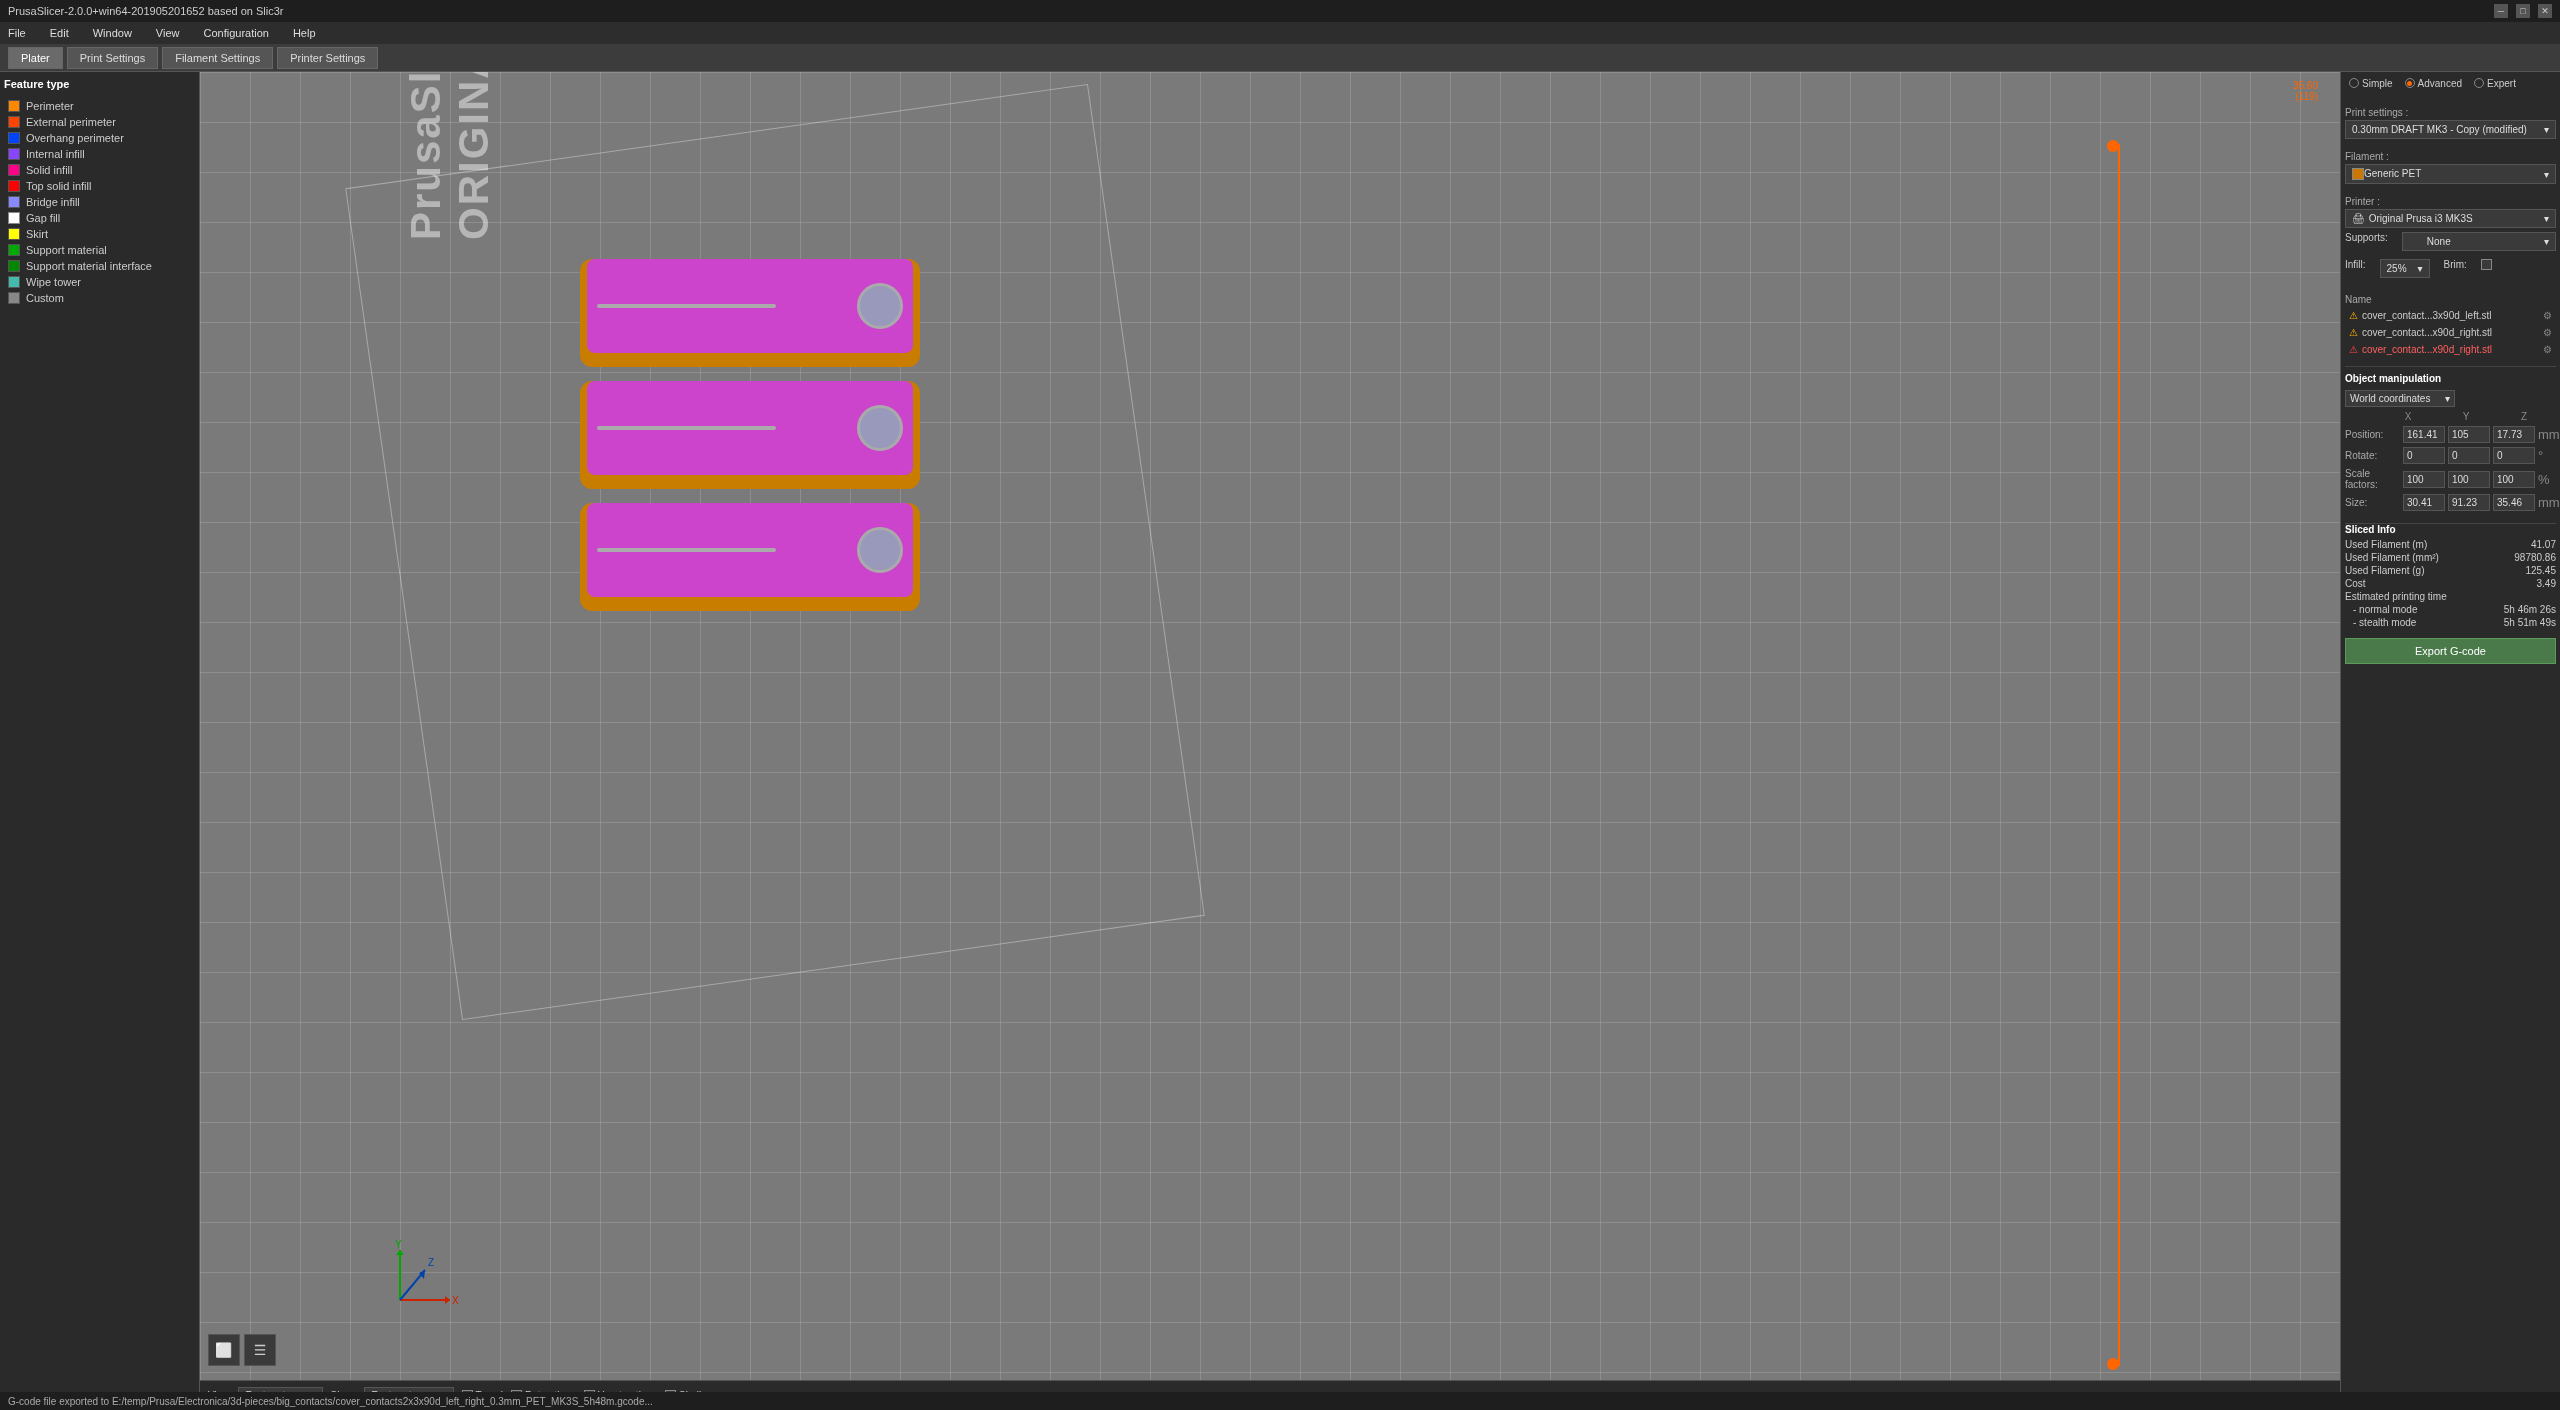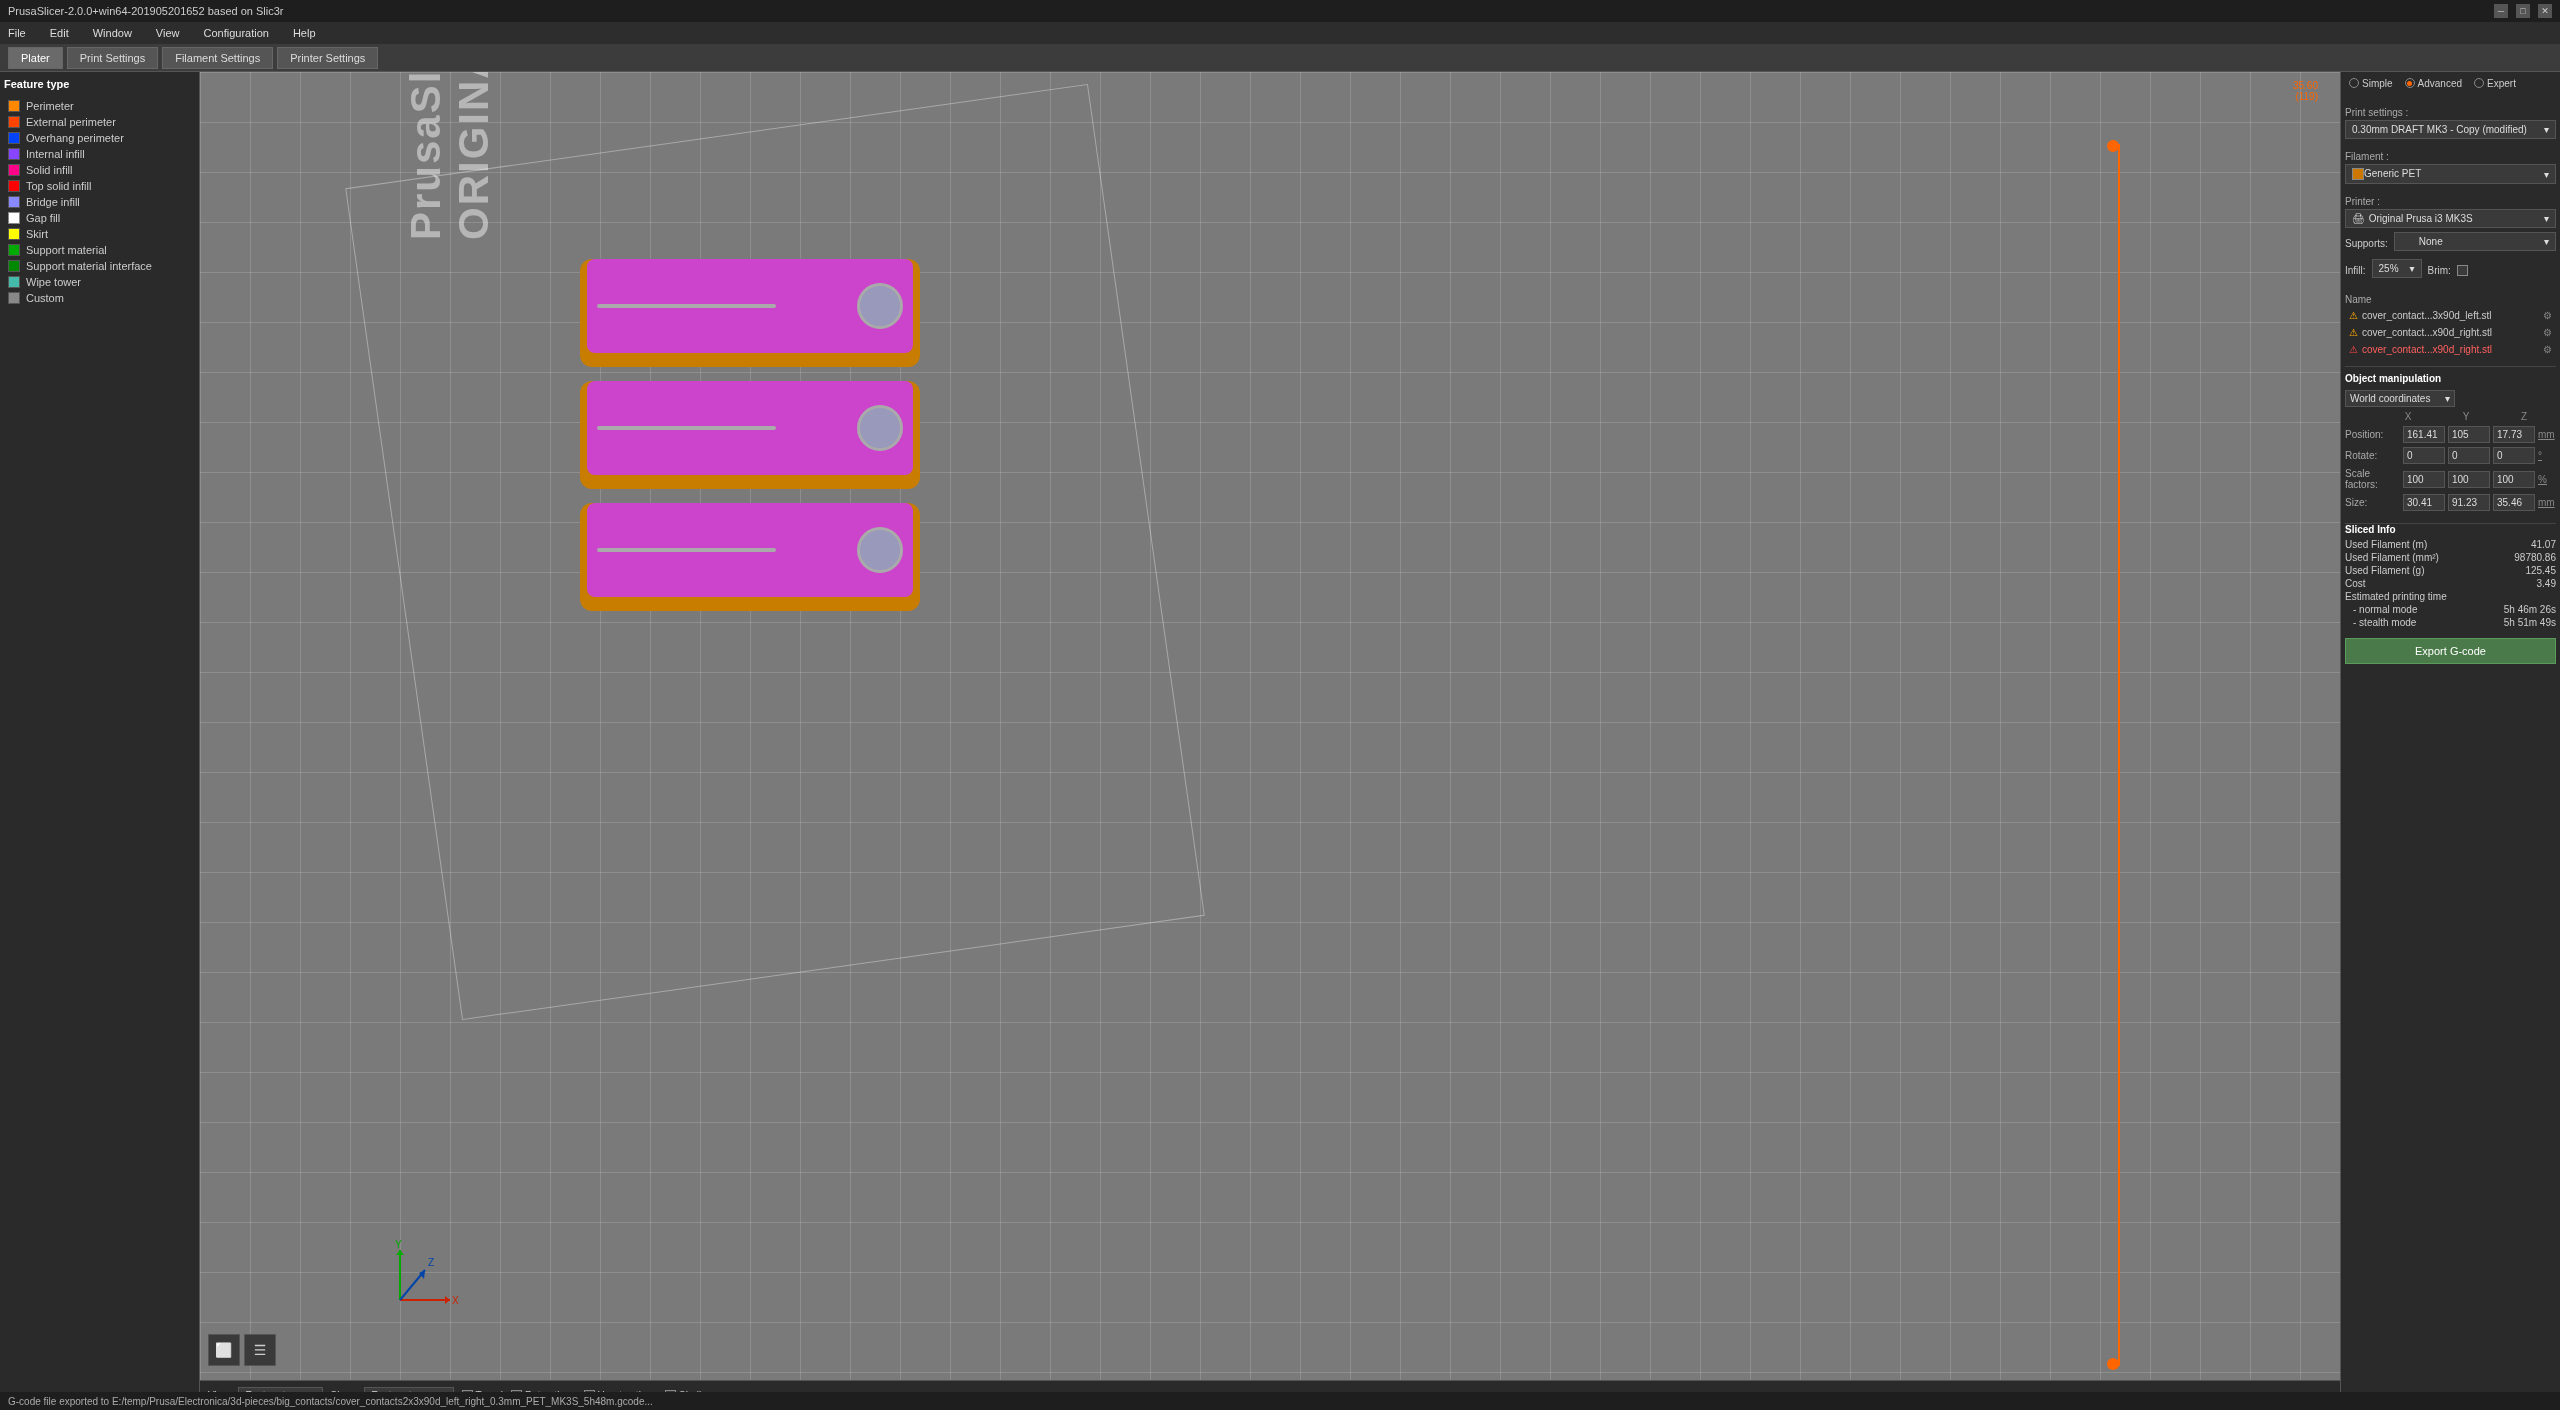--- a/index.html
+++ b/index.html
@@ -198,22 +198,21 @@
       margin-bottom: 4px;
       cursor: pointer;
       display: flex;
       align-items: center;
       justify-content: space-between;
     }
     
     
     .props-row {
       display: flex;
-      align-items: center;
-      gap: 6px;
+      gap: 14px;
       margin-bottom: 4px;
       font-size: 10px;
       color: #ccc;
     }
     .checkbox {
       width: 11px; height: 11px;
       border: 1px solid #888;
       background: #3a3a3a;
       cursor: pointer;
     }
@@ -263,22 +262,21 @@
     .coord-input {
       background: #3a3a3a;
       border: 1px solid #555;
       color: #ddd;
       font-size: 10px;
       width: 42px;
       padding: 2px 3px;
     }
     .coord-unit {
       color: #888;
-      font-size: 10px;
-      text-decoration: underline;
+      font-size: 13px;
     }
     
     .world-coords-dropdown {
       background: #3a3a3a;
       border: 1px solid #555;
       padding: 2px 4px;
       color: #ddd;
       font-size: 10px;
       width: 110px;
       margin-bottom: 4px;

